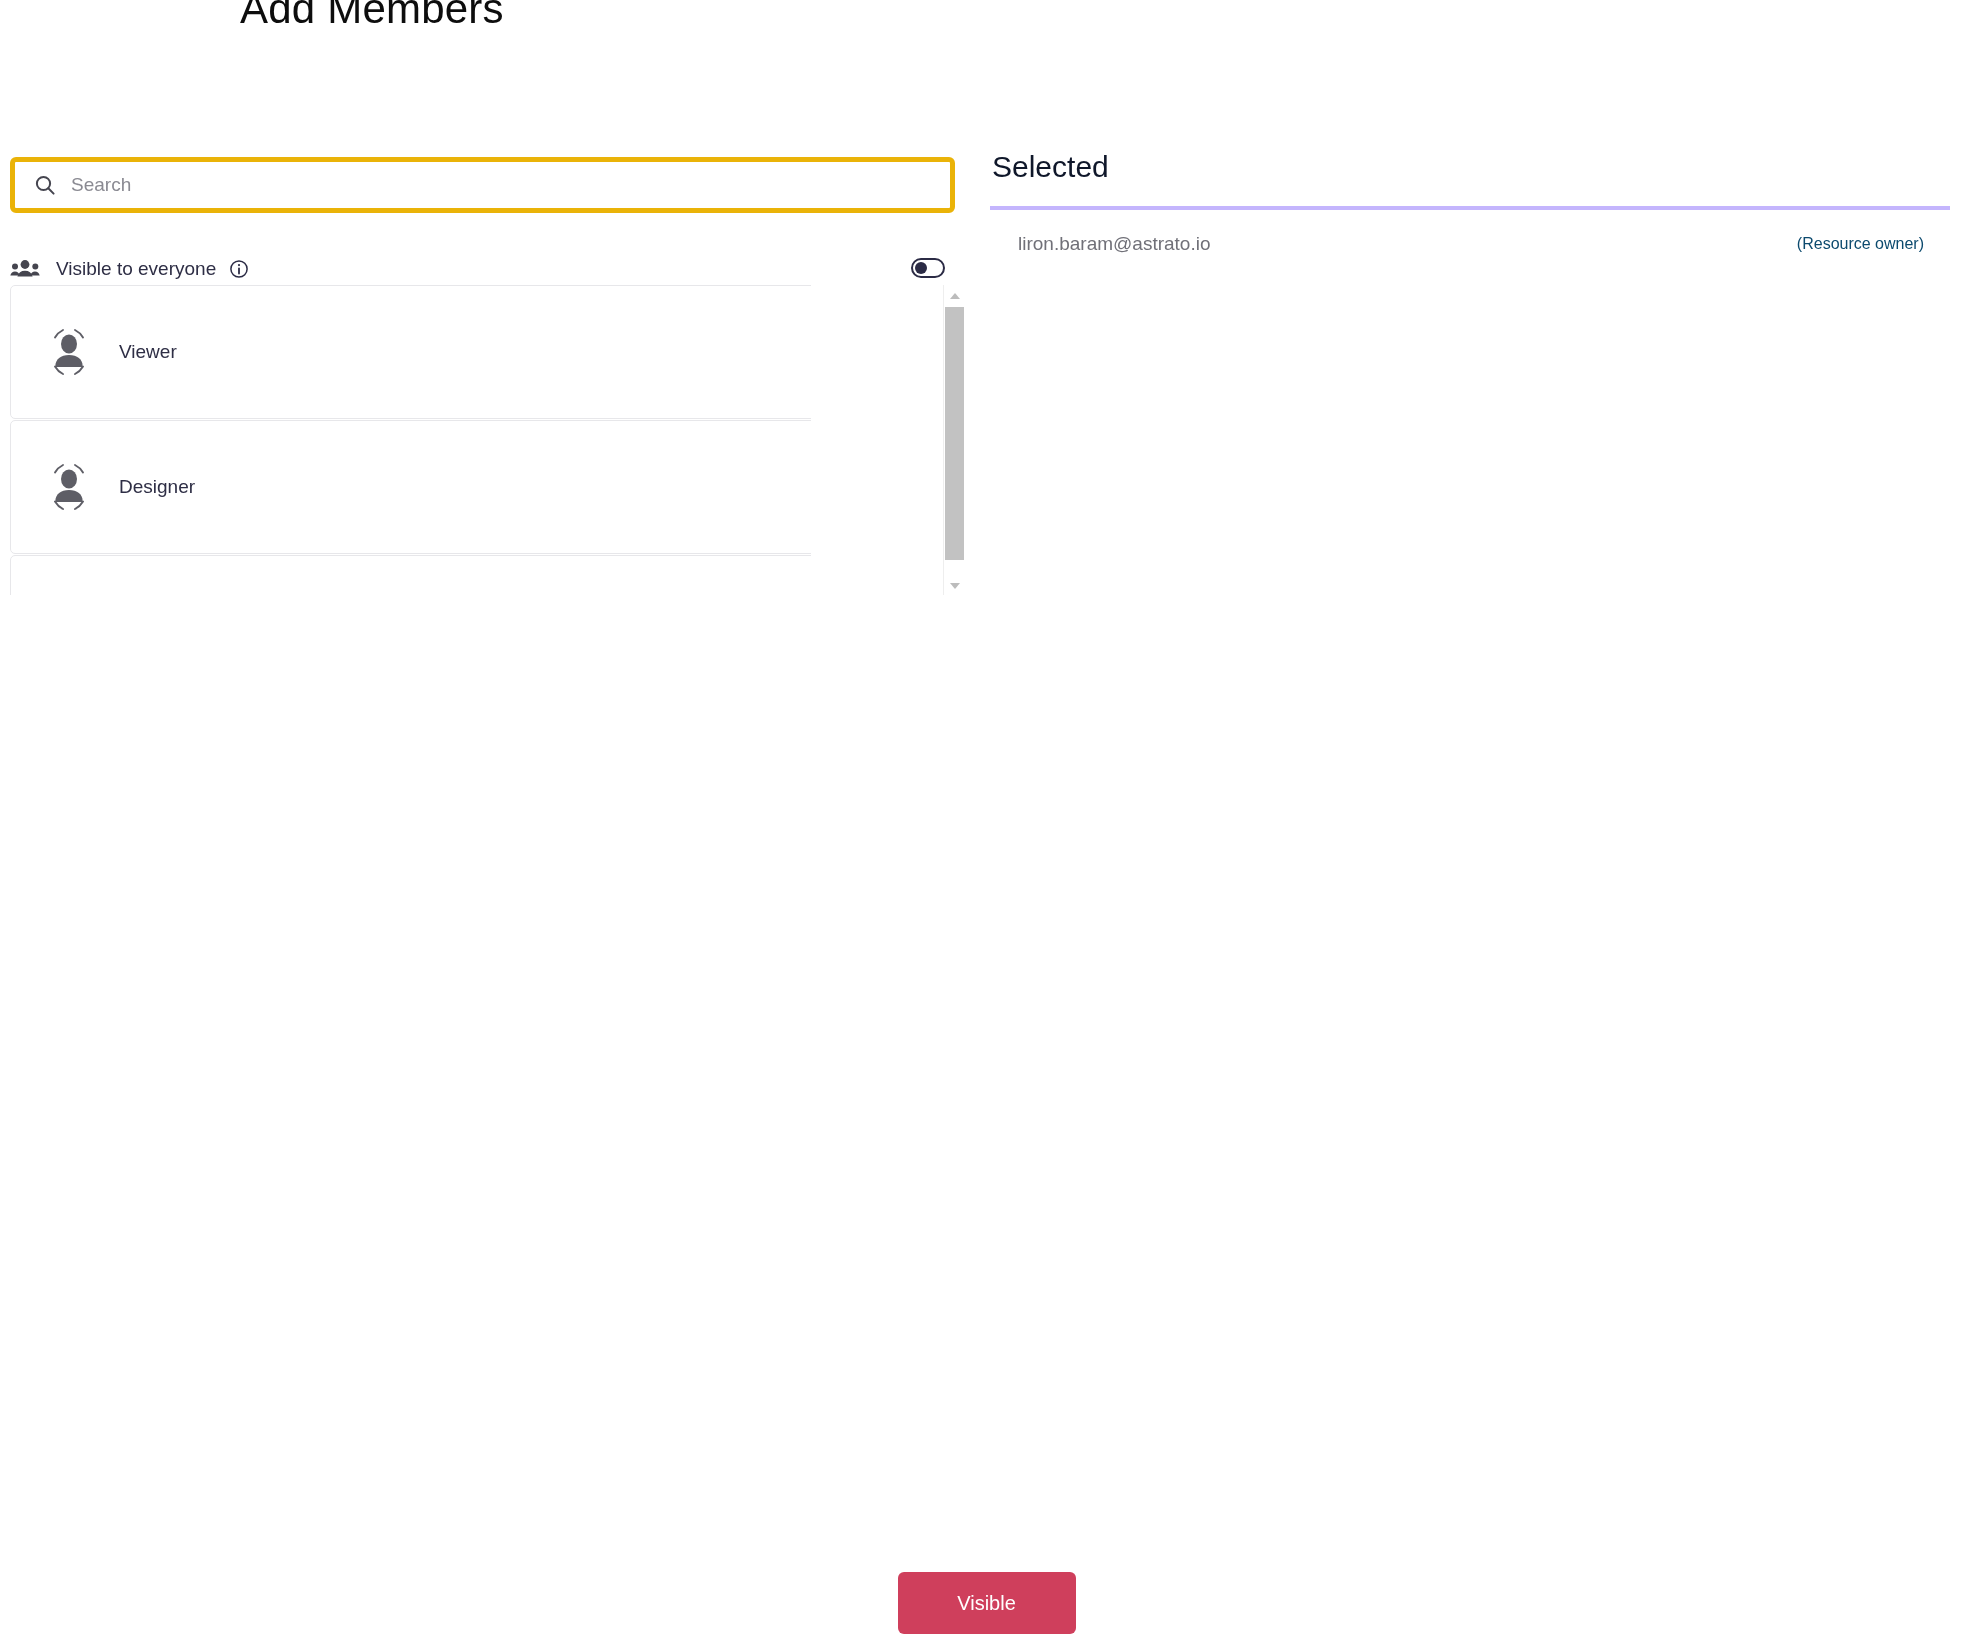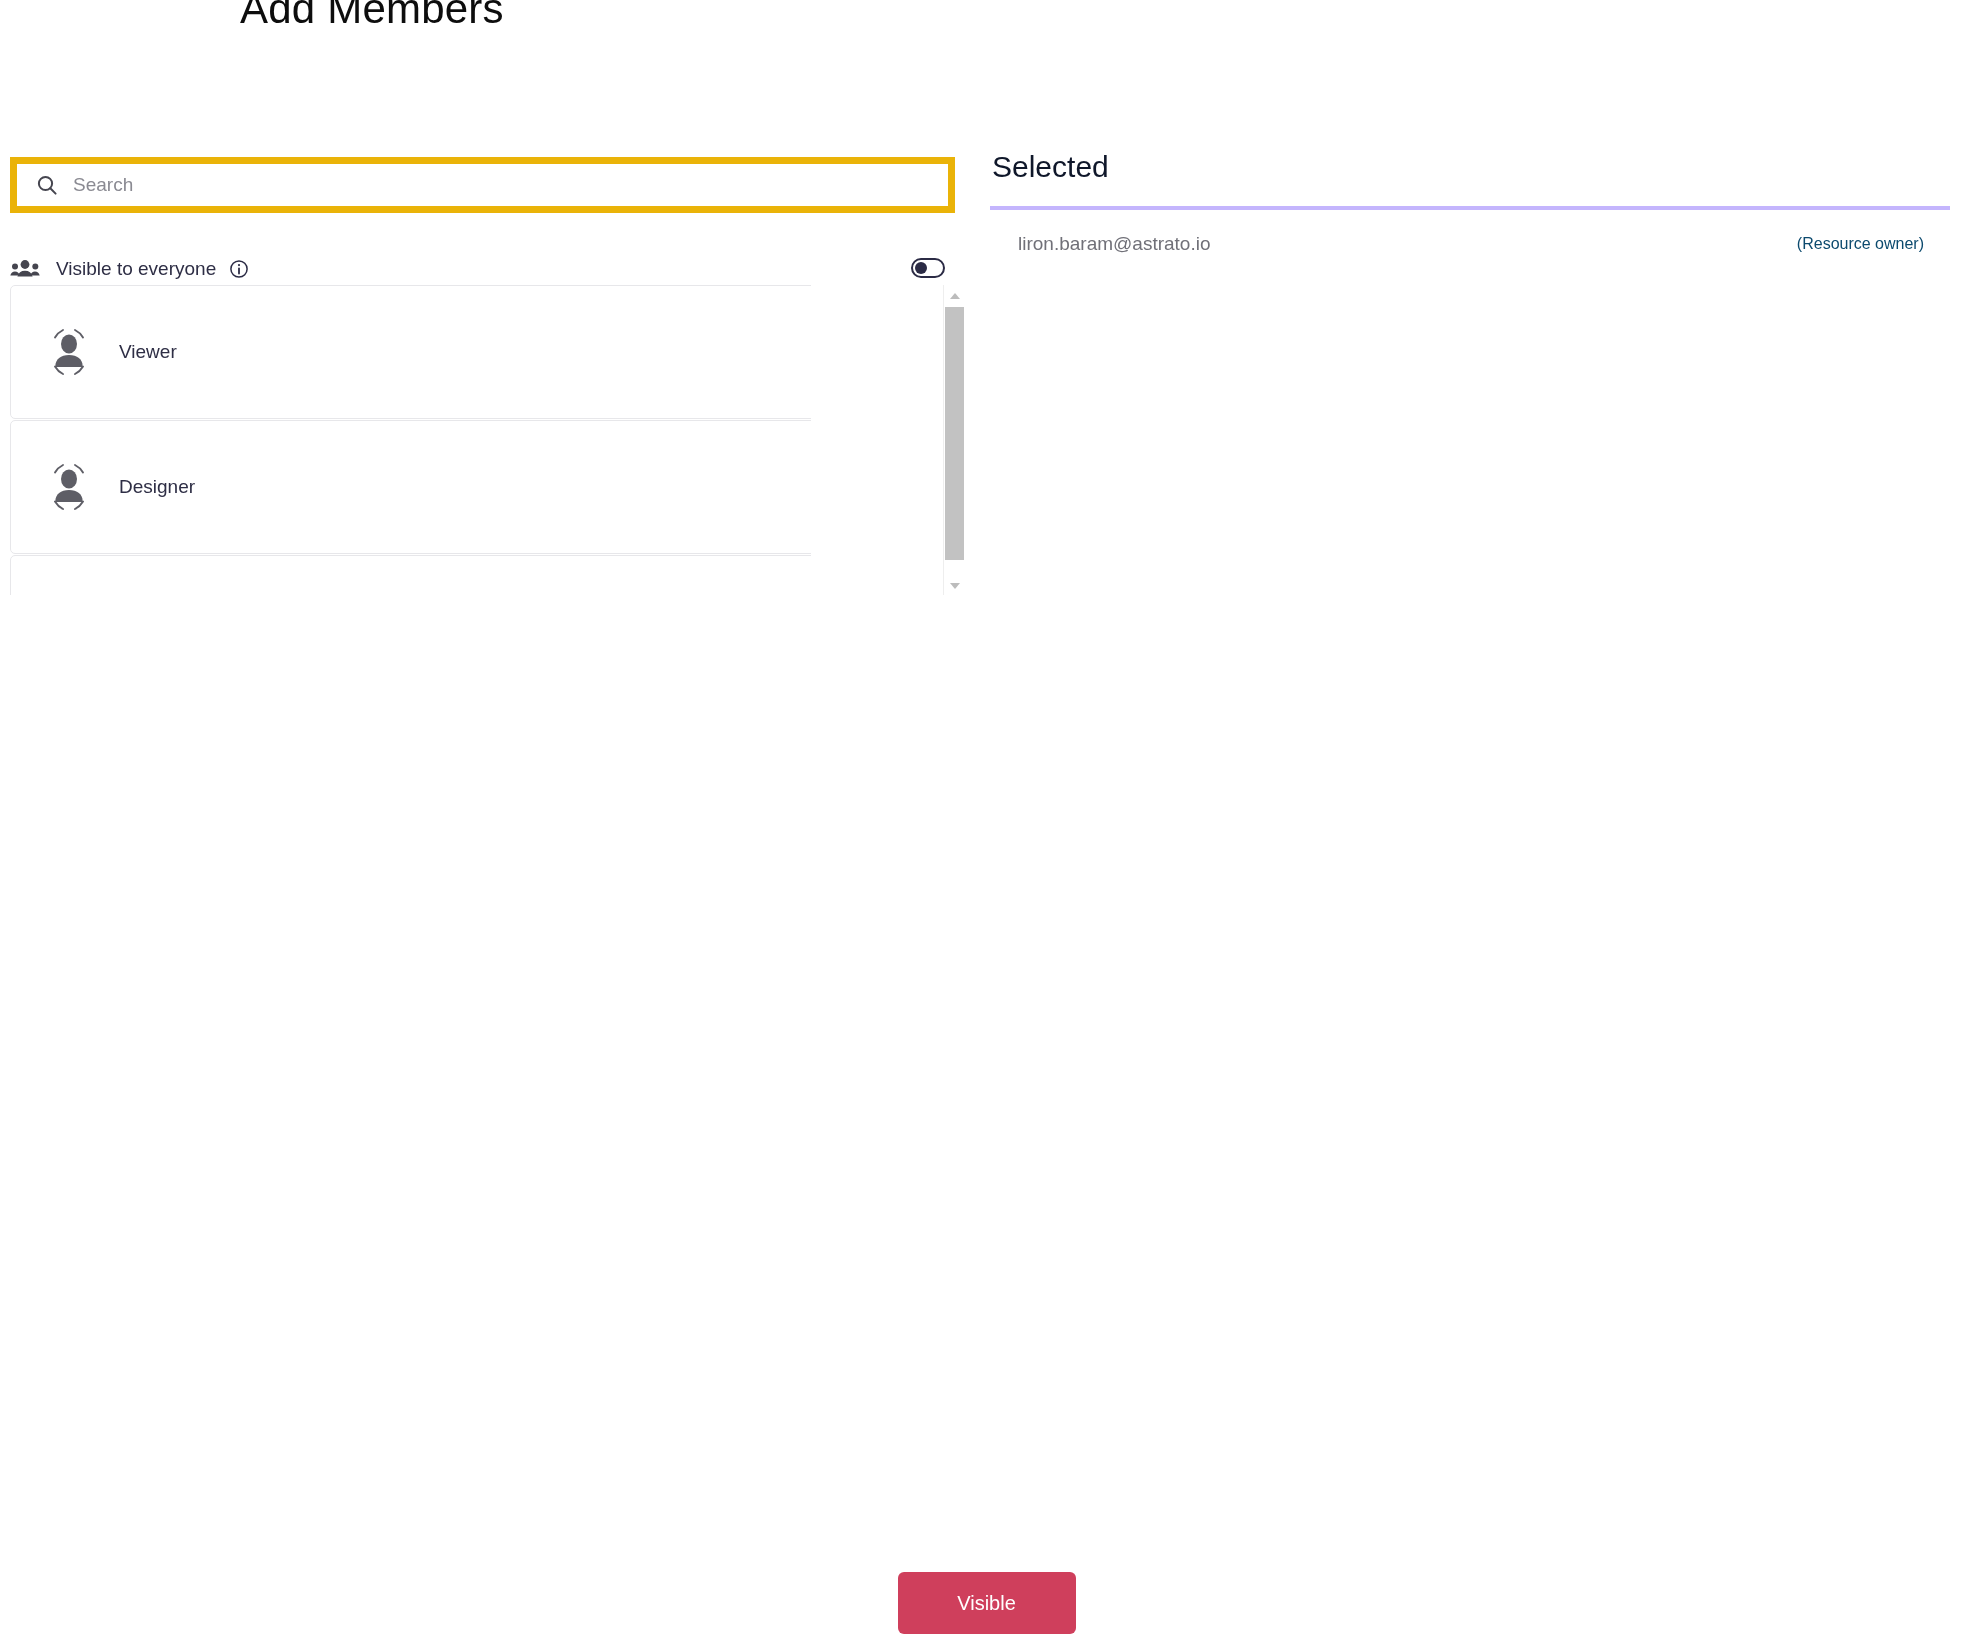--- a/index.html
+++ b/index.html
@@ -22,22 +22,22 @@
     letter-spacing: 0.2px;
     line-height: 1.2;
   }
 
   
   .left-col { position: absolute; left: 10px; top: 157px; width: 955px; }
 
   .search-box {
     position: relative;
     width: 945px; height: 56px;
-    border: 7px solid #eab308;
-    border-radius: 0;
+    border: 5px solid #eab308;
+    border-radius: 6px;
     background: #fff;
     display: flex; align-items: center;
   }
   .search-icon { margin-left: 18px; margin-right: 14px; display: flex; }
   .search-input {
     border: none; outline: none; background: transparent;
     font-family: "Liberation Sans", sans-serif;
     font-size: 19px; color: #3a3a45;
     width: 830px; padding: 0;
   }

